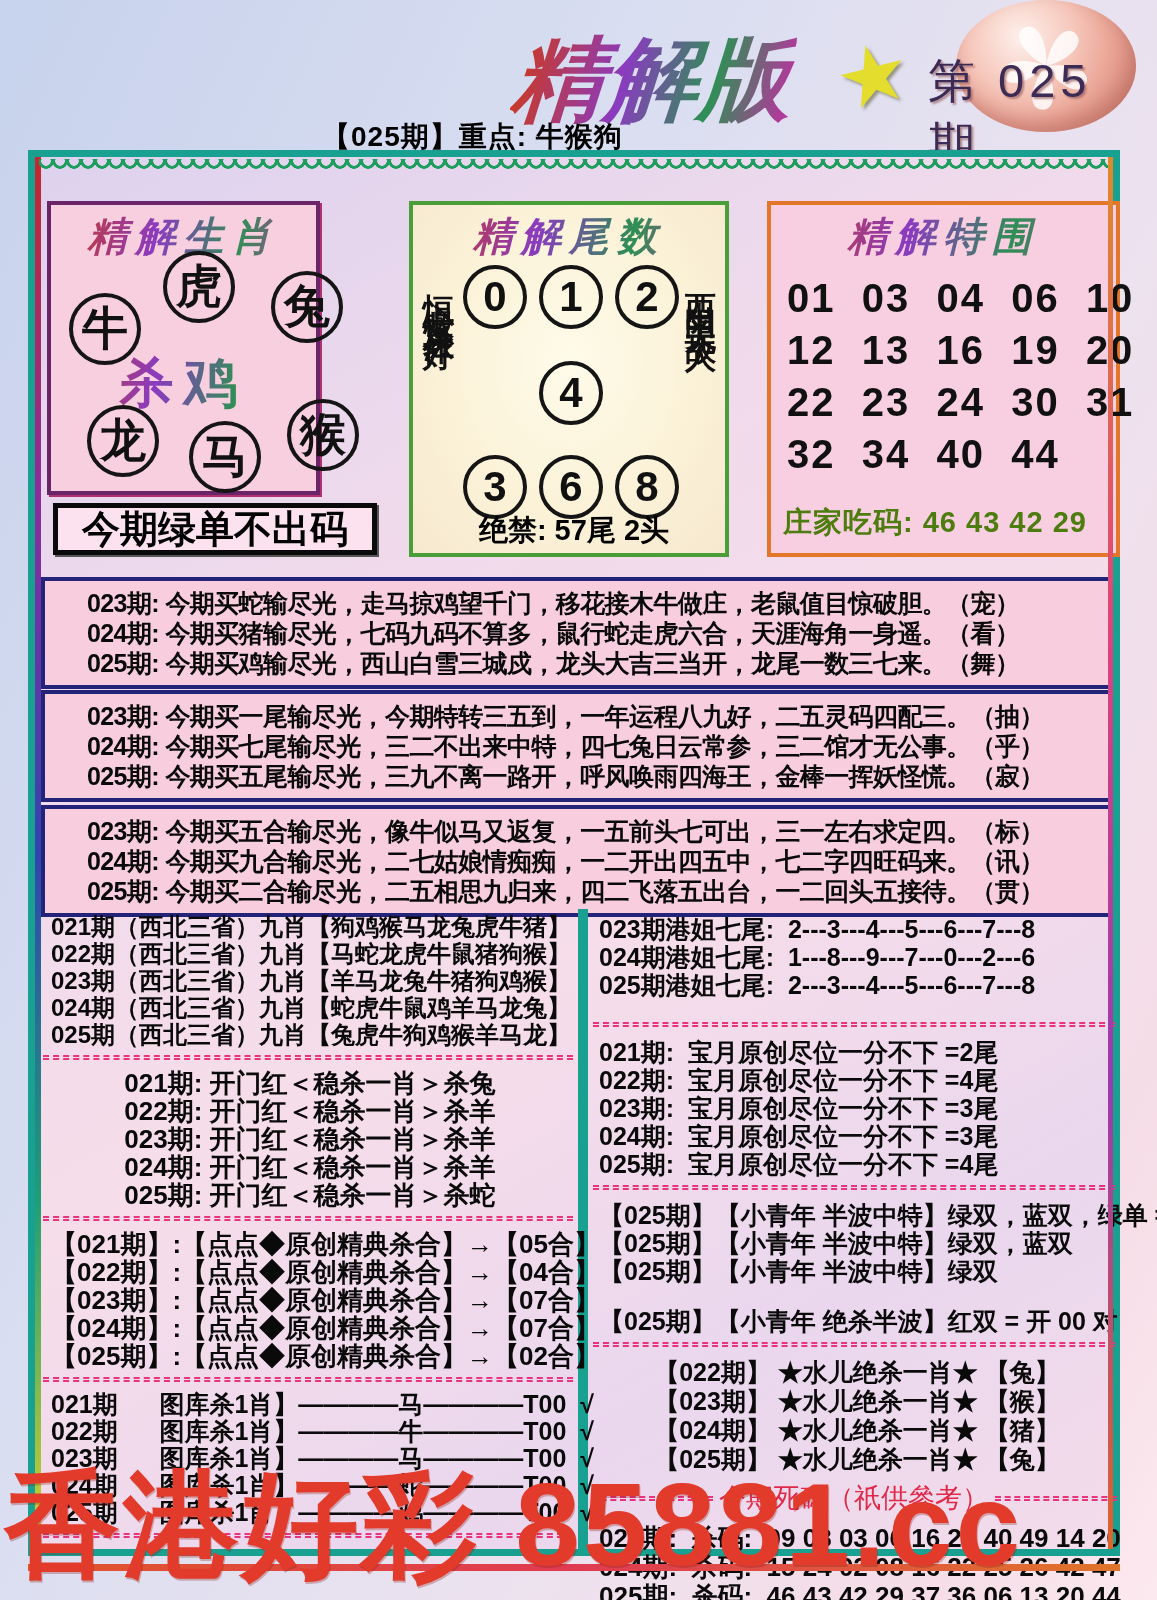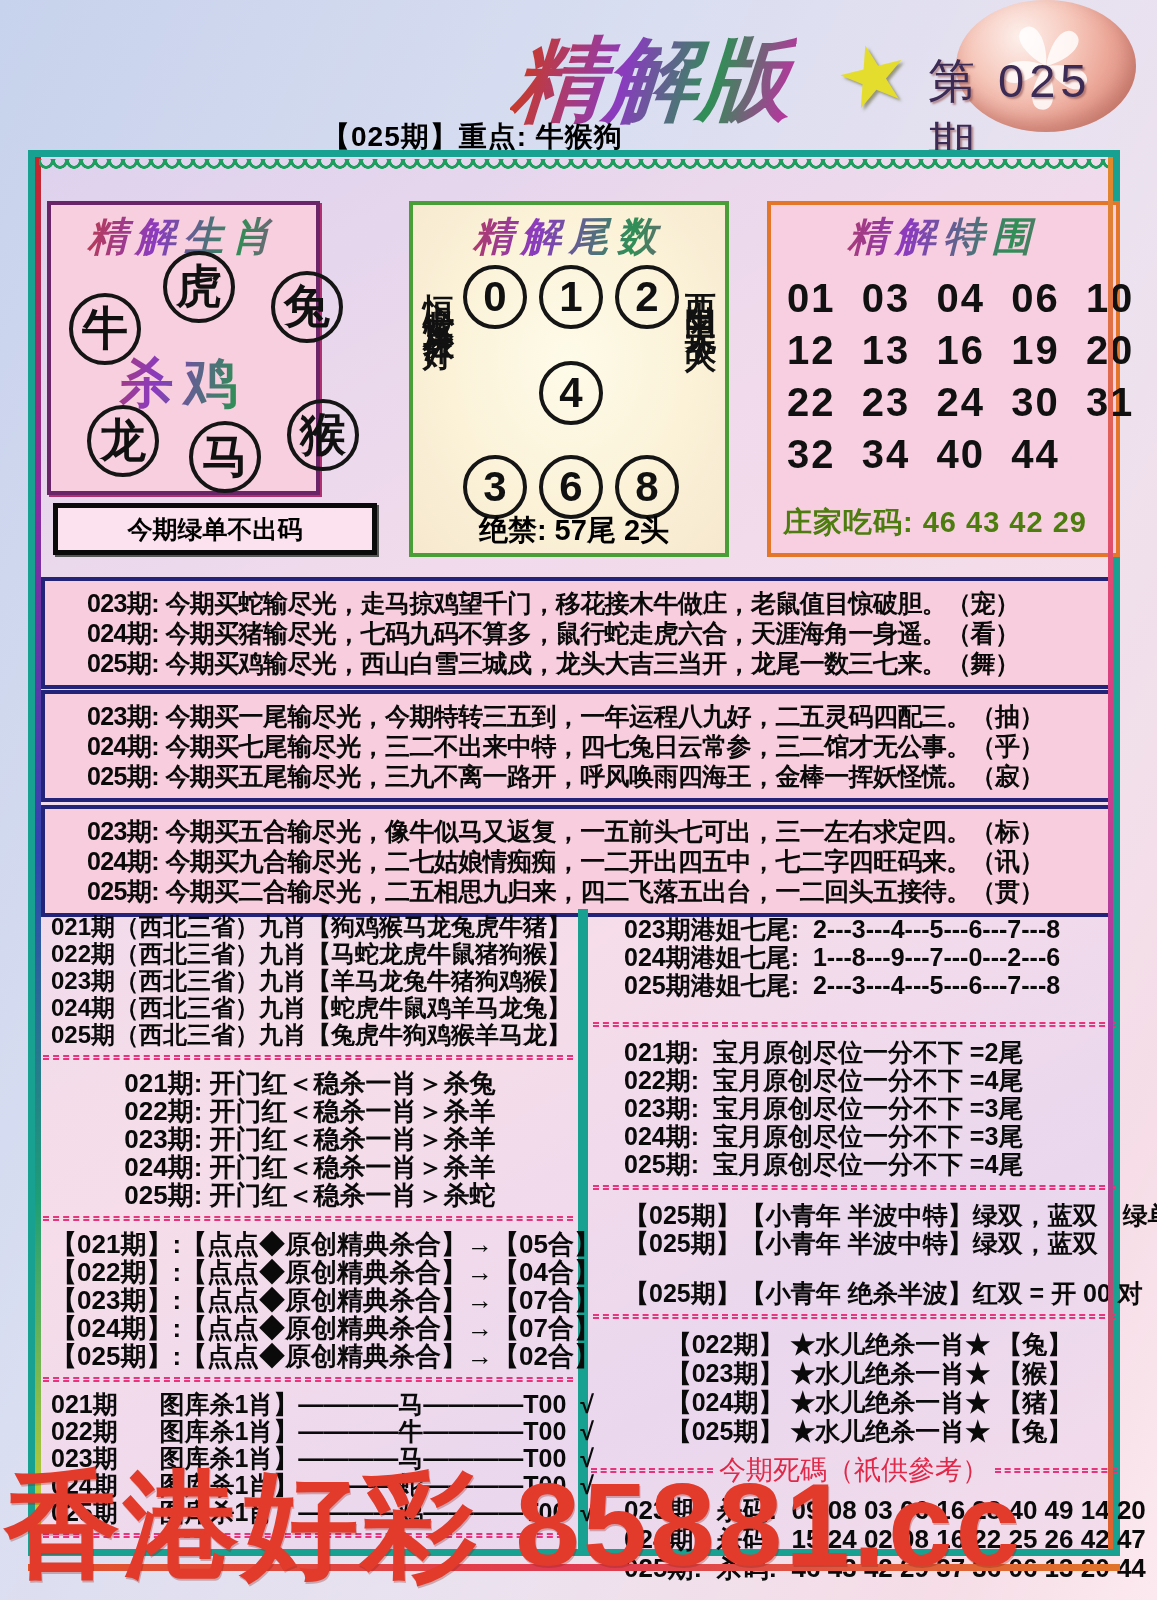--- a/index.html
+++ b/index.html
@@ -44,21 +44,21 @@
   
   .panel{ position:absolute; }
   .panel-title{ text-align:center; font-size:40px; font-weight:900; font-style:italic; letter-spacing:8px; padding-top:4px; }
   .p-zodiac{ left:12px; top:44px; width:273px; height:294px; border:4px solid #6a2468; background:#f8cfdf;
     box-shadow:2px 2px 0 #b03070; }
   .zc{ position:absolute; width:72px; height:72px; border:4px solid #151515; border-radius:50%;
     display:flex; align-items:center; justify-content:center; font-size:46px; font-weight:900; color:#111; }
   .kill-word{ position:absolute; left:0; right:0; top:142px; text-align:center; font-size:54px; font-weight:900; letter-spacing:10px; }
   .note-box{ position:absolute; left:18px; top:346px; width:324px; height:52px; border:5px solid #0a0a0a;
     background:#fbe2ee; display:flex; align-items:center; justify-content:center;
-    font-size:25px; font-weight:900; color:#000; box-shadow:2px 2px 0 #555; }
+    font-size:38px; font-weight:900; color:#000; box-shadow:2px 2px 0 #555; }
   .p-tails{ left:374px; top:44px; width:320px; height:356px; border:4px solid #4a9e38;
     background:radial-gradient(ellipse at 50% 45%, #fefbe9 0%, #fbf2d8 55%, #f6e8cf 100%); }
   .v-text{ position:absolute; top:64px; writing-mode:vertical-rl; font-size:31px; font-weight:900; color:#111; letter-spacing:8px; }
   .tc{ position:absolute; width:64px; height:64px; border:4px solid #151515; border-radius:50%;
     display:flex; align-items:center; justify-content:center; font-size:42px; font-weight:900; color:#111; }
   .tails-footer{ position:absolute; left:0; right:0; bottom:2px; text-align:center; font-size:29px; font-weight:900; color:#000;margin-left:10px; }
   .p-special{ left:732px; top:44px; width:353px; height:356px; border:4px solid #e4762a; background:#f8cfe0; }
   .spec-row{ white-space:pre; font-size:40px; font-weight:900; color:#111; padding-left:16px; line-height:52px; letter-spacing:2px; }
   .spec-rows{ margin-top:8px; }
   .spec-footer{ position:absolute; left:12px; bottom:10px; font-size:29px; font-weight:900; color:#4d7c0f; letter-spacing:1px; }
@@ -71,21 +71,21 @@
   
   .col-left{ position:absolute; left:6px; top:752px; width:534px; }
   .col-right{ position:absolute; left:556px; top:752px; width:526px; }
   .col-divider{ position:absolute; left:543px; top:752px; width:10px; height:640px; background:#18a091; }
   .sep{ border-top:2px dashed #e8337d; border-bottom:2px dashed #e8337d; height:5px; margin:5px 2px; }
   .lrow{ font-size:24px; font-weight:900; color:#0a0a0a; line-height:27px; white-space:nowrap; }
   .pad{ padding:4px 6px 2px 10px; }
   .center-rows .lrow{ text-align:center; font-size:26px; line-height:28px; }
   .dd-rows .lrow{ font-size:26px; line-height:28px; }
   .tuku-rows .lrow{ white-space:pre; font-size:25px; line-height:27px; }
-  .rrow{ font-size:25px; font-weight:900; color:#0a0a0a; line-height:28px; white-space:pre;margin-left:25px; }
+  .rrow{ font-size:25px; font-weight:900; color:#0a0a0a; line-height:28px; white-space:pre; }
   .rpad{ padding:6px 2px 2px 8px; }
   .gap18{ height:16px; } .gap24{ height:22px; }
   .shuier-rows .rrow{ text-align:center; white-space:normal; line-height:29px; }
   .sima-head{ display:flex; align-items:center; margin:4px 0 2px 0; }
   .sima-head .dash{ flex:1; border-top:2px dashed #e8337d; border-bottom:2px dashed #e8337d; height:5px; }
   .sima-title{ font-size:27px; font-weight:400; color:#e02848; padding:0 6px; white-space:nowrap; }
   .sima-rows .rrow{ font-size:26px; line-height:29px; }
 
   
   .watermark{ position:absolute; left:4px; top:1448px; font-size:116px; font-weight:900; color:#e23b2b;
@@ -225,20 +225,21 @@
       <div class="rrow">021期:  宝月原创尽位一分不下 =2尾</div>
       <div class="rrow">022期:  宝月原创尽位一分不下 =4尾</div>
       <div class="rrow">023期:  宝月原创尽位一分不下 =3尾</div>
       <div class="rrow">024期:  宝月原创尽位一分不下 =3尾</div>
       <div class="rrow">025期:  宝月原创尽位一分不下 =4尾</div>
     </div>
     <div class="sep"></div>
     <div class="rpad">
       <div class="rrow">【025期】【小青年 半波中特】绿双，蓝双，绿单 === 开</div>
       <div class="rrow">【025期】【小青年 半波中特】绿双，蓝双</div>
+      <div class="rrow">【025期】【小青年 半波中特】绿双</div>
       <div class="gap24"></div>
       <div class="rrow">【025期】【小青年 绝杀半波】红双 = 开 00 对</div>
     </div>
     <div class="sep"></div>
     <div class="rpad shuier-rows">
       <div class="rrow">【022期】 ★水儿绝杀一肖★ 【兔】</div>
       <div class="rrow">【023期】 ★水儿绝杀一肖★ 【猴】</div>
       <div class="rrow">【024期】 ★水儿绝杀一肖★ 【猪】</div>
       <div class="rrow">【025期】 ★水儿绝杀一肖★ 【兔】</div>
     </div>

